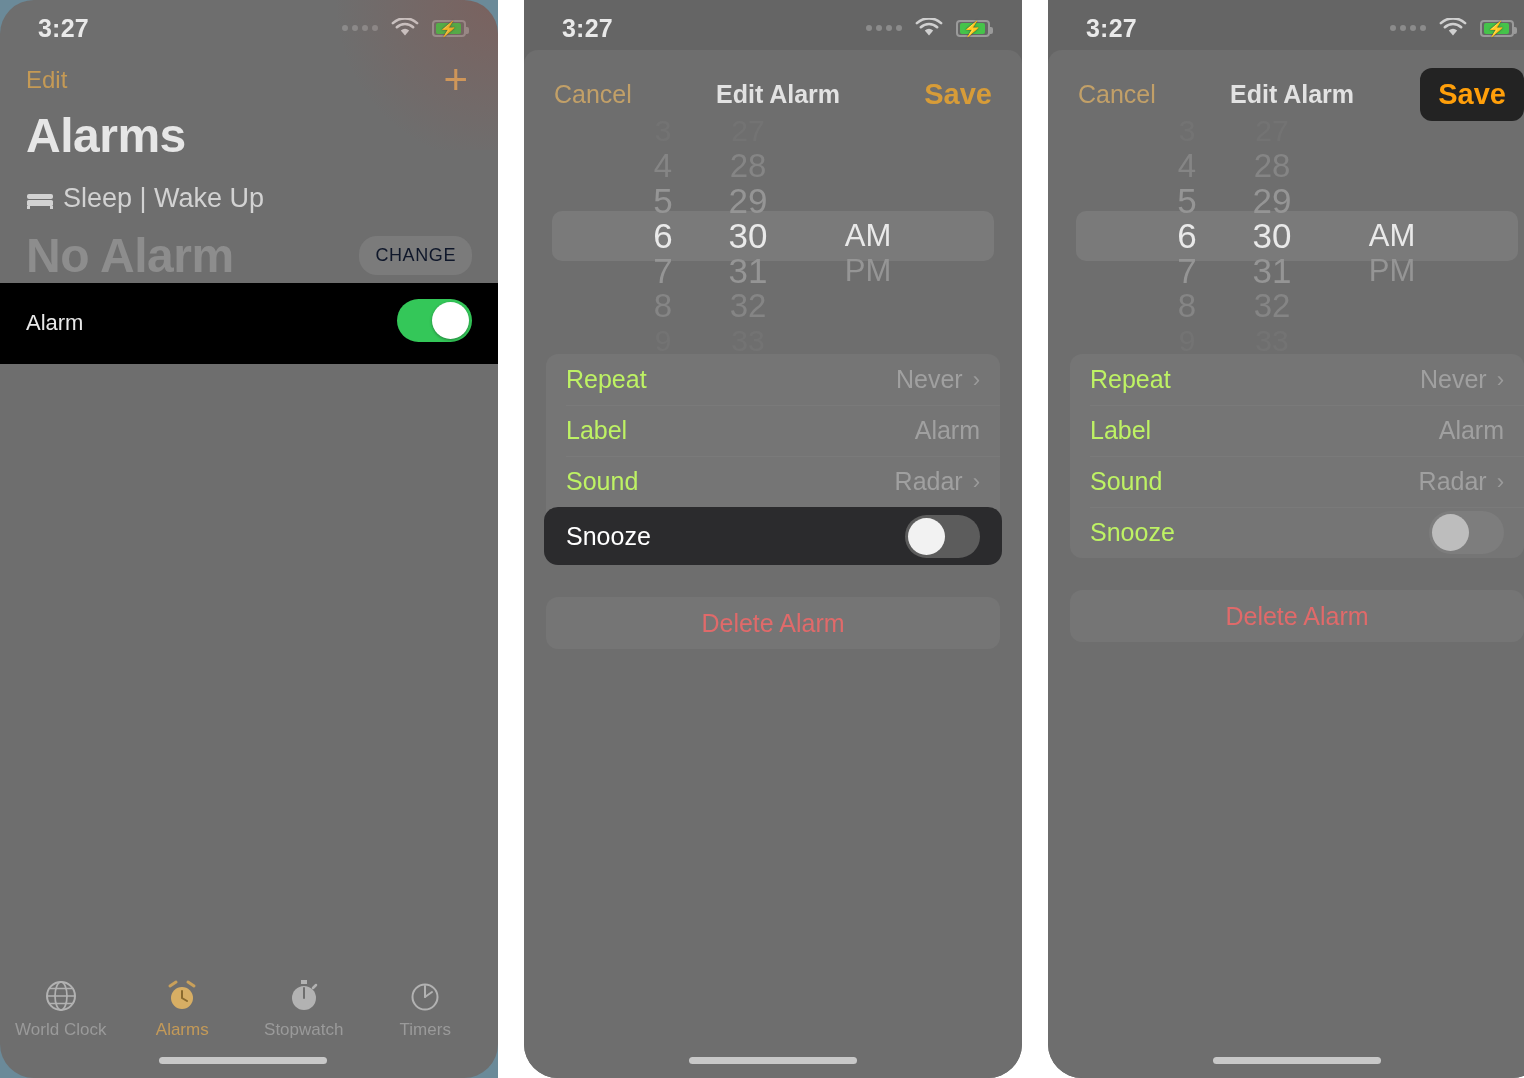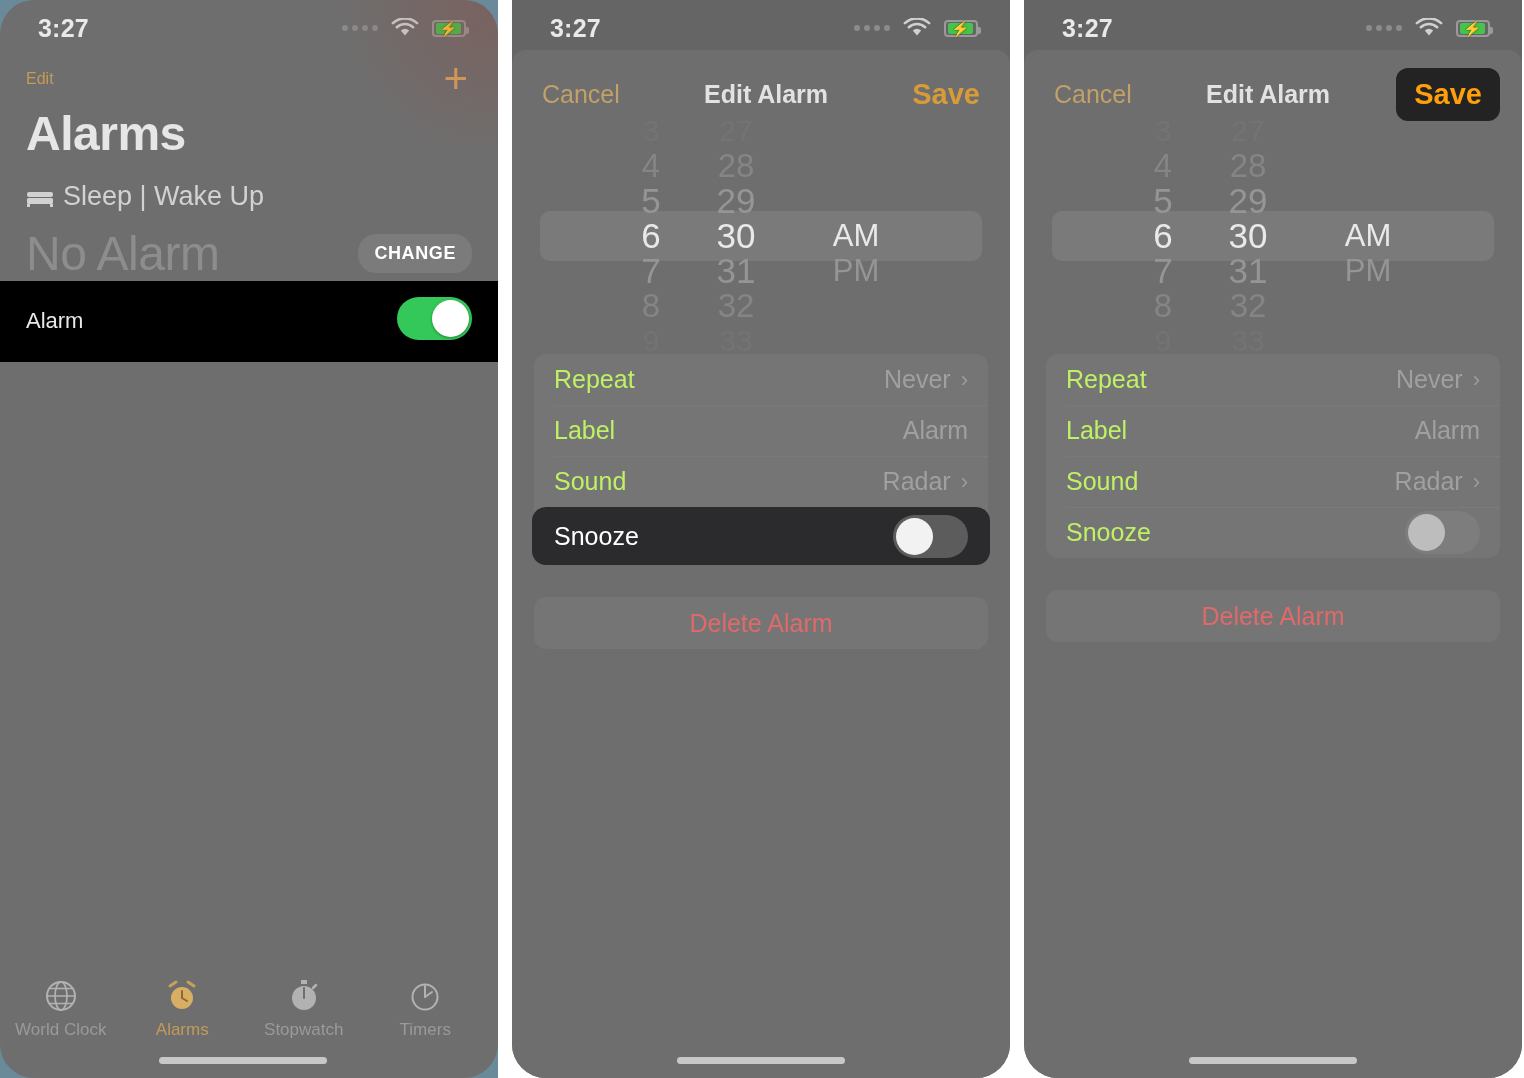--- a/index.html
+++ b/index.html
@@ -7,20 +7,21 @@
     width:1524px; height:1078px;
     background:#ffffff;
     font-family:"Liberation Sans", sans-serif;
     overflow:hidden;
   }
   .stage {
     position:relative;
     width:1524px; height:932px;
     display:flex;
     background:#ffffff;
+    gap:12px;
   }
 
   
   .panel {
     position:relative;
     width:498px;
     height:1078px;
     overflow:hidden;
     flex:0 0 auto;
   }
@@ -86,42 +87,42 @@
     transform:translate(-50%,-50%);
     color:#f2f2f2; font-size:15px; line-height:1;
     text-shadow:0 0 2px #3a3a3a;
   }
 
   
   .navrow {
     display:flex; align-items:center; justify-content:space-between;
     padding:10px 30px 0 26px;
   }
-  .edit-btn { color:#c59a55; font-size:16px; }
+  .edit-btn { color:#c59a55; font-size:24px; }
   .plus-btn {
     color:#d8a35e; font-size:42px; line-height:26px; font-weight:300;
   }
   .big-title {
     padding:14px 26px 0 26px;
     color:#e6e6e6; font-size:48px; font-weight:700; letter-spacing:-.5px;
   }
   .sleep-row {
     display:flex; align-items:center; gap:9px;
     padding:20px 26px 0 26px;
   }
   .bed-icon { display:block; }
   .sleep-text { color:#d2d2d2; font-size:27px; }
   .noalarm-row {
     display:flex; align-items:center; justify-content:space-between;
     padding:14px 26px 0 26px;
   }
-  .noalarm { color:#8d8d8d; font-size:48px; font-weight:400; letter-spacing:-.5px; }
+  .noalarm { color:#8d8d8d; font-size:48px; font-weight:700; letter-spacing:-.5px; }
   .change-pill {
-    background:#7b7b7b; color:#ffffff;
-    font-size:18px; font-weight:700; letter-spacing:.6px;
+    background:#7b7b7b; color:#0f172a;
+    font-size:18px; font-weight:400; letter-spacing:.6px;
     padding:9px 16px; border-radius:18px;
   }
   .sec-head {
     padding:40px 26px 14px 26px;
     color:#c3c3c3; font-size:24px; font-weight:600;
   }
   .alarm-card {
     background:#000000;
     padding:16px 26px 22px 26px;
     display:flex; align-items:center; justify-content:space-between;

